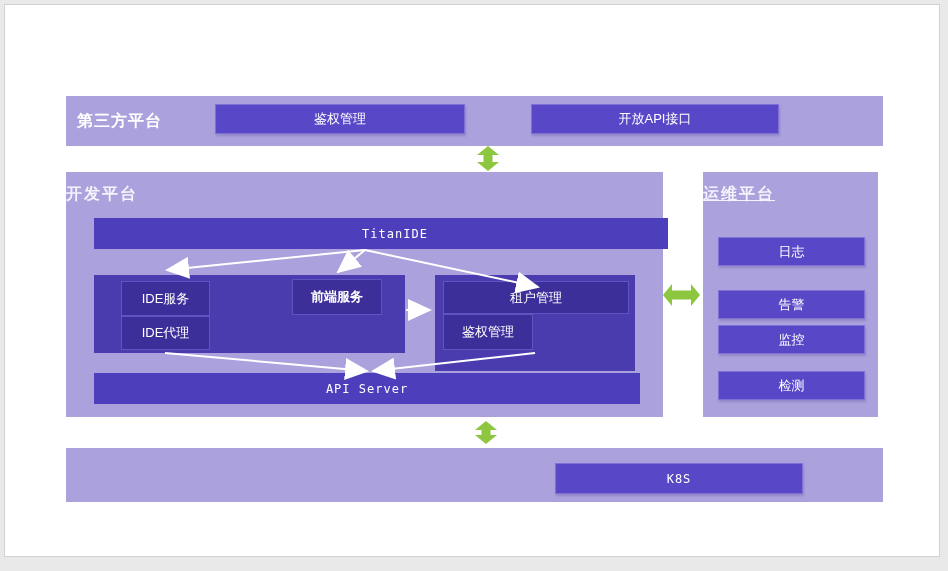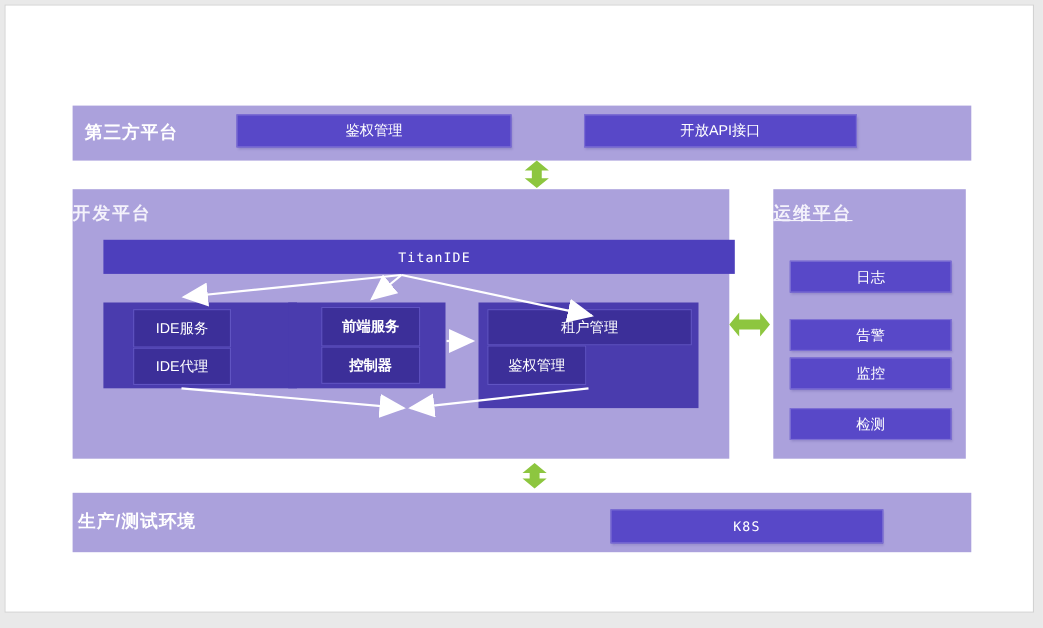--- a/index.html
+++ b/index.html
@@ -34,40 +34,39 @@
     <div class="center-title" style="top:12px;">开发平台</div>
     <div class="bar mono" style="left:28px; top:46px; width:546px; height:31px;padding-left:28px;">TitanIDE</div>
 
     <div class="group" style="left:28px; top:103px; width:164px; height:78px;padding-left:12px;">
       <div class="inner" style="left:27px; top:6px; width:87px; height:33px;">IDE服务</div>
       <div class="inner" style="left:27px; top:41px; width:87px; height:32px;">IDE代理</div>
     </div>
 
     <div class="group" style="left:196px; top:103px; width:143px; height:78px;font-weight:bold;">
       <div class="inner" style="left:30px; top:4px; width:88px; height:34px;">前端服务</div>
-      <div class="inner" style="left:30px; top:40px; width:88px; height:32px;">控制器</div>
     </div>
 
     <div class="group" style="left:369px; top:103px; width:200px; height:96px;">
       <div class="inner" style="left:8px; top:6px; width:184px; height:31px;">租户管理</div>
       <div class="inner" style="left:8px; top:39px; width:88px; height:34px;">鉴权管理</div>
     </div>
 
+    <div class="bar mono" style="left:28px; top:201px; width:546px; height:31px;">API Server</div>
   </div>
 
   <div class="panel" style="left:703px; top:172px; width:175px; height:245px;">
     <div class="center-title" style="top:12px;text-decoration:underline;">运维平台</div>
     <div class="btn" style="left:15px; top:65px; width:145px; height:27px;">日志</div>
     <div class="btn" style="left:15px; top:98px; width:145px; height:27px;margin-top:20px;">告警</div>
     <div class="btn" style="left:15px; top:153px; width:145px; height:27px;">监控</div>
     <div class="btn" style="left:15px; top:199px; width:145px; height:27px;text-align:center;">检测</div>
   </div>
 
   <div class="band" style="left:66px; top:448px; width:817px; height:54px;">
-    <div class="side-title" style="left:5px; top:0; line-height:54px;">生产/测试环境</div>
     <div class="btn mono" style="left:489px; top:15px; width:246px; height:29px;">K8S</div>
   </div>
 
   <svg class="overlay" width="948" height="571" viewBox="0 0 948 571">
     <defs>
       <marker id="wh" markerWidth="13" markerHeight="11" refX="11" refY="5.5" orient="auto">
         <path d="M0,0 L12,5.5 L0,11 Z" fill="#ffffff"></path>
       </marker>
     </defs>
     <line x1="365" y1="250" x2="167" y2="270" stroke="#ffffff" stroke-width="2" marker-end="url(#wh)"></line>

